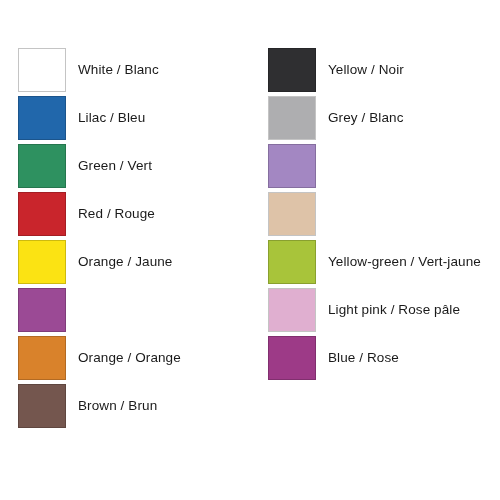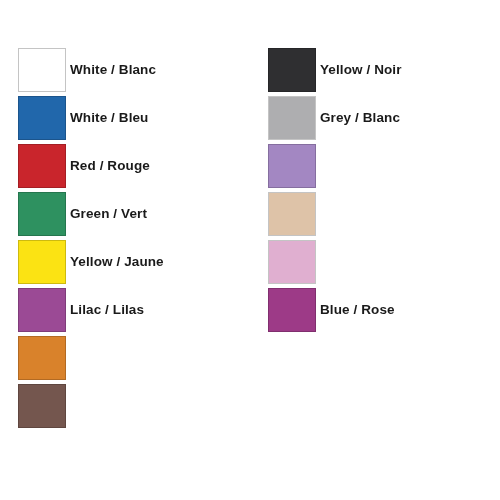--- a/index.html
+++ b/index.html
@@ -39,82 +39,88 @@
     width: 48px;
     height: 44px;
     flex: 0 0 48px;
     box-sizing: border-box;
     border: 1px solid rgba(0,0,0,0.18);
   }
   .swatch.bordered {
     border: 1px solid #c4c4c4;
   }
   .swatch-label {
-    margin-left: 4px;
+    margin-left: 12px;
     font-size: 13.5px;
-    font-weight: bold;
+    font-weight: normal;
     color: #1a1a1a;
     white-space: nowrap;
     letter-spacing: 0.1px;
     line-height: 1.15;
     text-align: right;
   }
 </style>
 </head>
 <body style="background-color: rgb(255, 255, 255);">
 
 <div id="legend">
   <div class="column" id="column-left">
       <div class="legend-row">
         <div class="swatch bordered" style="background-color: rgb(255, 255, 255);"></div>
         <span class="swatch-label">White / Blanc</span>
       </div>
       <div class="legend-row">
         <div class="swatch" style="background-color: rgb(33, 103, 171);"></div>
-        <span class="swatch-label">White / Bleu</span>
+        <span class="swatch-label">Lilac / Bleu</span>
+      </div>
+      <div class="legend-row">
+        <div class="swatch" style="background-color: rgb(46, 145, 96);"></div>
+        <span class="swatch-label">Green / Vert</span>
       </div>
       <div class="legend-row">
         <div class="swatch" style="background-color: rgb(201, 37, 44);"></div>
         <span class="swatch-label">Red / Rouge</span>
       </div>
       <div class="legend-row">
-        <div class="swatch" style="background-color: rgb(46, 145, 96);"></div>
-        <span class="swatch-label">Green / Vert</span>
-      </div>
-      <div class="legend-row">
         <div class="swatch" style="background-color: rgb(251, 227, 19);"></div>
-        <span class="swatch-label">Yellow / Jaune</span>
+        <span class="swatch-label">Orange / Jaune</span>
       </div>
       <div class="legend-row">
         <div class="swatch" style="background-color: rgb(155, 74, 149);"></div>
-        <span class="swatch-label">Lilac / Lilas</span>
       </div>
       <div class="legend-row">
         <div class="swatch" style="background-color: rgb(217, 130, 43);"></div>
+        <span class="swatch-label">Orange / Orange</span>
       </div>
       <div class="legend-row">
         <div class="swatch" style="background-color: rgb(116, 86, 78);"></div>
+        <span class="swatch-label">Brown / Brun</span>
       </div>
     </div>
   <div class="column" id="column-right">
       <div class="legend-row">
         <div class="swatch" style="background-color: rgb(47, 47, 49);"></div>
         <span class="swatch-label">Yellow / Noir</span>
       </div>
       <div class="legend-row">
         <div class="swatch bordered" style="background-color: rgb(174, 174, 176);"></div>
         <span class="swatch-label">Grey / Blanc</span>
       </div>
       <div class="legend-row">
         <div class="swatch" style="background-color: rgb(163, 135, 194);"></div>
       </div>
       <div class="legend-row">
         <div class="swatch bordered" style="background-color: rgb(222, 195, 168);"></div>
       </div>
       <div class="legend-row">
+        <div class="swatch" style="background-color: rgb(168, 196, 58);"></div>
+        <span class="swatch-label">Yellow-green / Vert-jaune</span>
+      </div>
+      <div class="legend-row">
         <div class="swatch bordered" style="background-color: rgb(224, 175, 208);"></div>
+        <span class="swatch-label">Light pink / Rose pâle</span>
       </div>
       <div class="legend-row">
         <div class="swatch" style="background-color: rgb(157, 58, 135);"></div>
         <span class="swatch-label">Blue / Rose</span>
       </div>
     </div>
 </div>
 
 </body></html>

